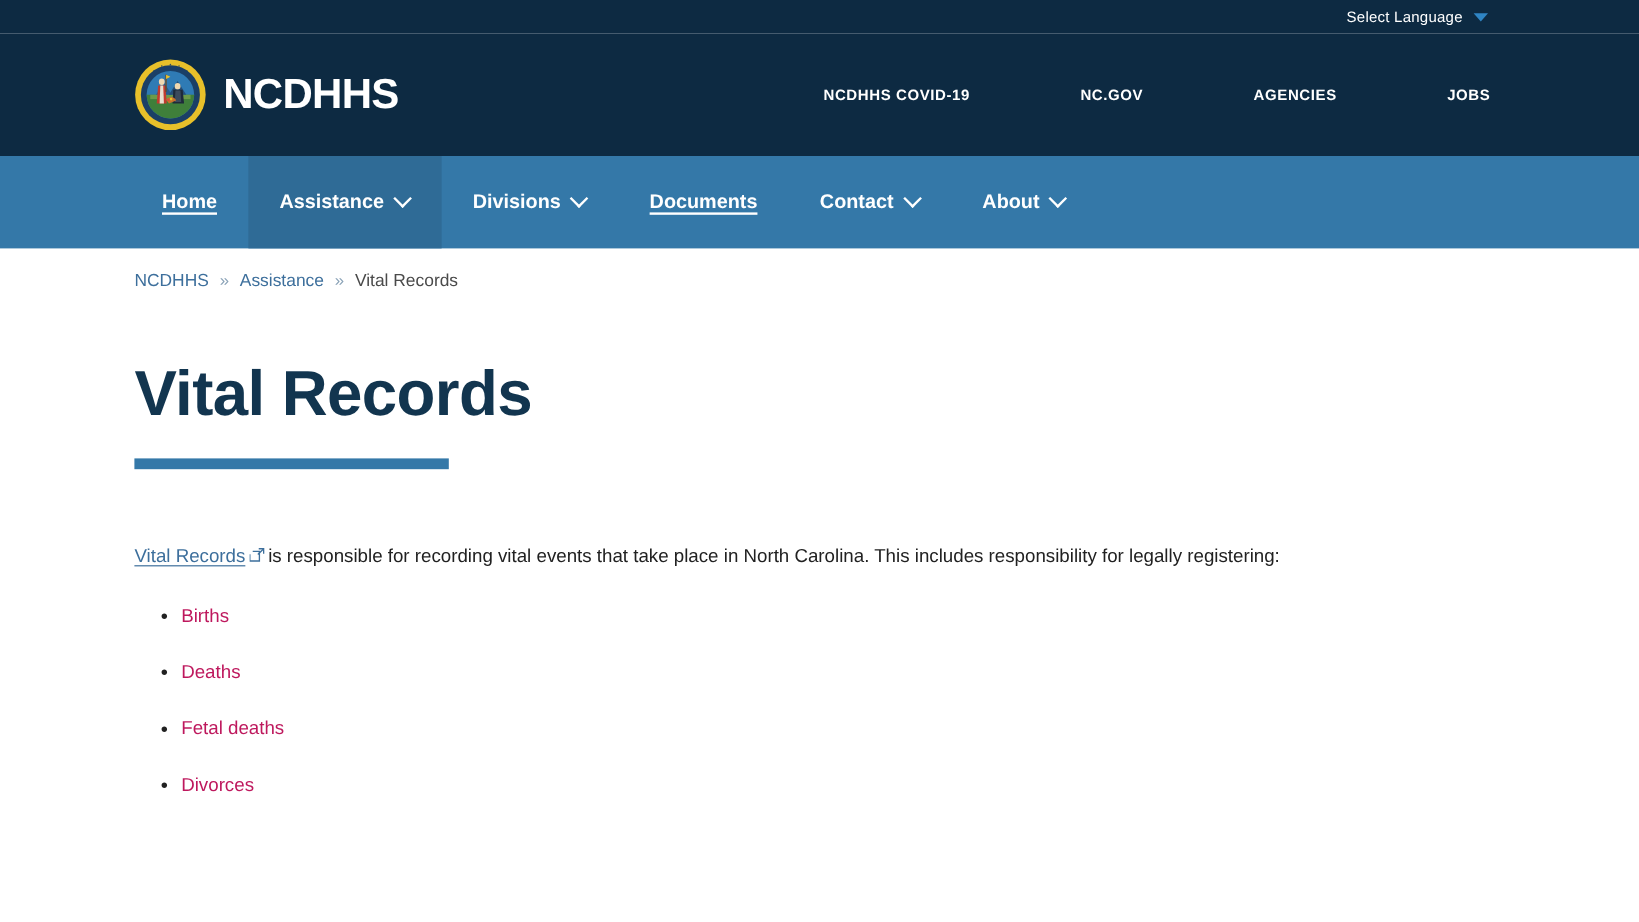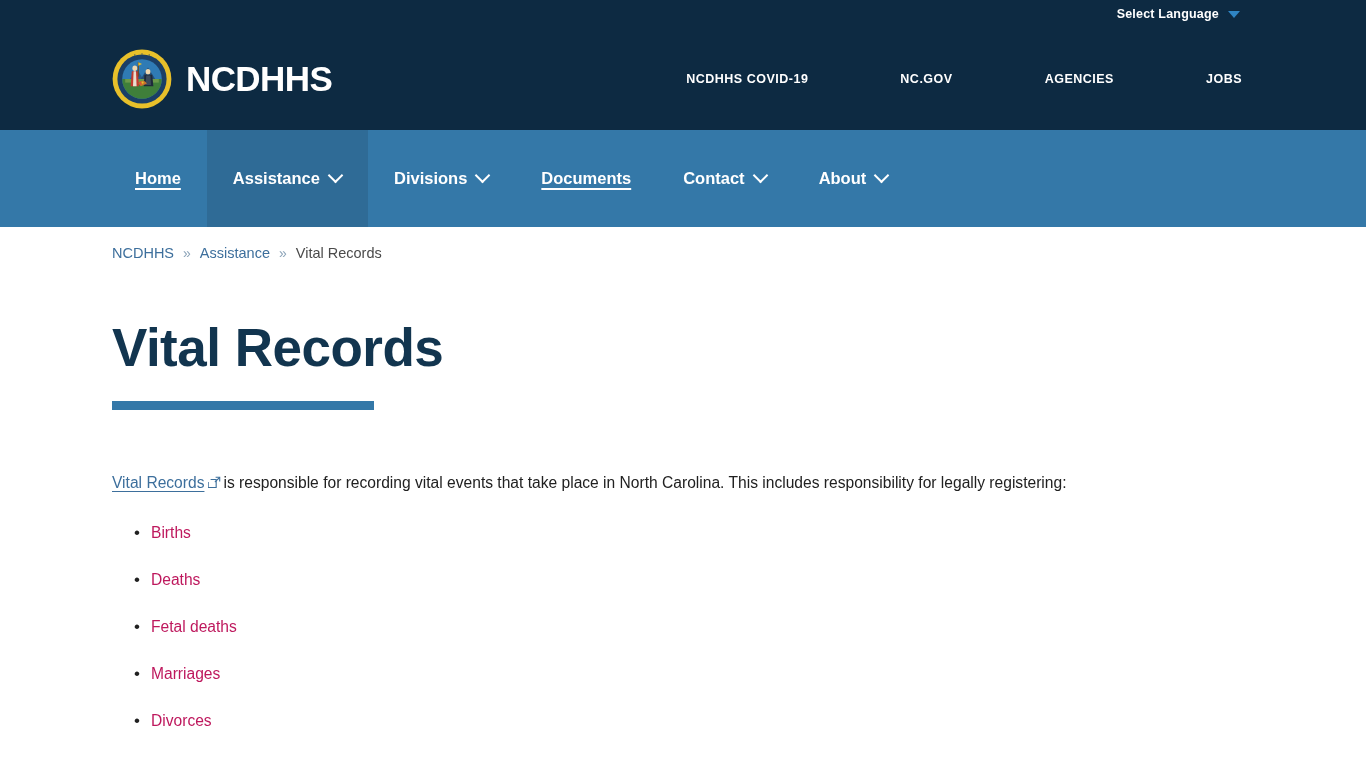--- a/index.html
+++ b/index.html
@@ -24,21 +24,21 @@
   }
   .lang-select {
     display: flex;
     align-items: center;
     gap: 9px;
     cursor: pointer;
   }
   .lang-label {
     color: #ffffff;
     font-size: 12.5px;
-    font-weight: bold;
+    font-weight: normal;
     letter-spacing: 0.2px;
   }
   .caret-fill {
     width: 0; height: 0;
     border-left: 6px solid transparent;
     border-right: 6px solid transparent;
     border-top: 7px solid #2f85c4;
   }
 
   
@@ -76,21 +76,21 @@
     letter-spacing: 0.5px;
     text-decoration: none;
     padding: 6px 0;
     margin-left: 92px;
     white-space: nowrap;
   }
   .top-link:first-child { margin-left: 0; }
 
   
   .mainnav {
-    height: 97px;
+    height: 77px;
     background: #3478a8;
     display: flex;
     align-items: stretch;
     padding-left: 112px;
   }
   .navitem {
     display: flex;
     align-items: center;
     gap: 9px;
     padding: 0 26px;
@@ -328,17 +328,16 @@
         <path d="M1.2 4.2 h6.0 v8.6 h-8.6 v-6.0" fill="none" stroke="#3d6f9c" stroke-width="1.2" transform="translate(1.6,-0.4)"></path>
         <path d="M8.2 1.4 h4.4 v4.4" fill="none" stroke="#3d6f9c" stroke-width="1.2"></path>
         <path d="M12.4 1.6 L7.4 6.6" fill="none" stroke="#3d6f9c" stroke-width="1.2"></path>
       </svg></span><span>is responsible for recording vital events that take place in North Carolina. This includes responsibility for legally registering:</span>
   </p>
 
   <ul class="bullets">
     <li>Births</li>
     <li>Deaths</li>
     <li>Fetal deaths</li>
-    <li>Marriages</li>
     <li>Divorces</li>
   </ul>
 
 </main>
 
 </body></html>

